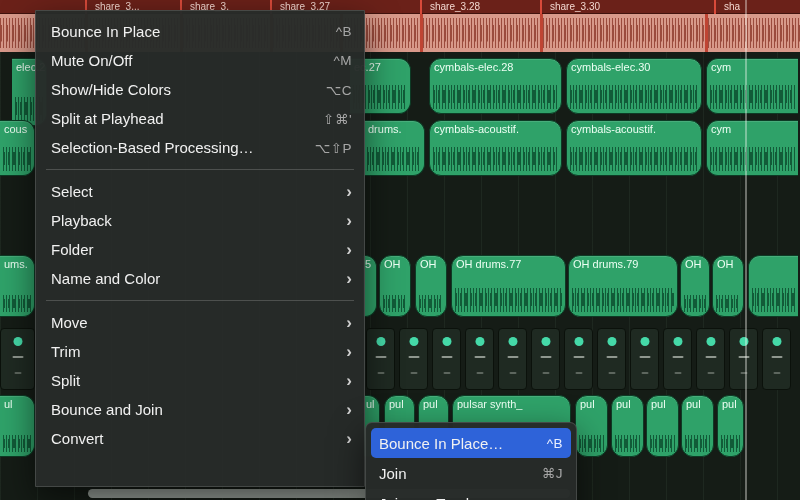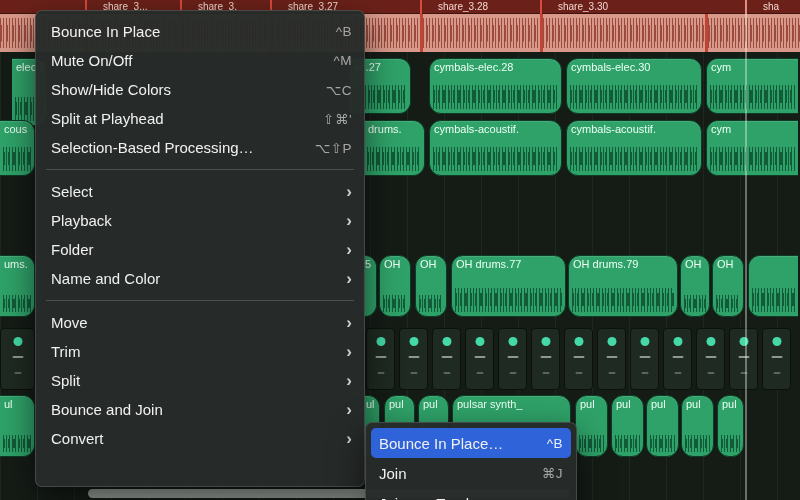--- a/index.html
+++ b/index.html
@@ -6,21 +6,21 @@
   html,body{width:800px;height:500px;overflow:hidden;background:#151c16;
     font-family:"Liberation Sans","DejaVu Sans",sans-serif}
   #canvas{position:relative;width:800px;height:500px;overflow:hidden;
     background-color:#151c16;
     background-image:repeating-linear-gradient(90deg, rgba(120,160,130,.09) 0 1px, transparent 1px 37px)}
 
   
   #ruler{position:absolute;left:0;top:0;width:800px;height:14px;background:#6b2119;
     border-bottom:1px solid #40120d;z-index:2}
   .rtab{position:absolute;top:0;height:14px;border-left:2px solid #d94a3a;color:#f3d8d0;
-    font-size:10px;line-height:13px;padding-left:16px;white-space:nowrap;overflow:hidden}
+    font-size:10px;line-height:13px;padding-left:8px;white-space:nowrap;overflow:hidden}
   #share-row{position:absolute;left:0;top:14px;width:800px;height:38px;background:#d8998a;z-index:1}
   .swave{position:absolute;left:0;right:0;top:4px;bottom:4px;color:#8c382b;opacity:.8;
     background:repeating-linear-gradient(90deg,currentColor 0 1px,transparent 1px 3px) 0 50%/100% 100% no-repeat,
                repeating-linear-gradient(90deg,currentColor 0 2px,transparent 2px 6px) 0 50%/100% 55% no-repeat}
   .vsep{position:absolute;top:0;bottom:0;width:3px;background:#bf4433}
 
   
   .region{position:absolute;background:#2fa269;border:1px solid #0d3b25;border-radius:12px;
     z-index:2;overflow:hidden;box-shadow:inset 0 1px 0 rgba(255,255,255,.12)}
   .cut-l{border-left:none;border-top-left-radius:0;border-bottom-left-radius:0}
@@ -40,21 +40,21 @@
     background:#8f978f;border-radius:1px}
   .step .d1{top:27px}
   .step .d2{top:43px;width:7px;opacity:.55}
 
   
   #barline{position:absolute;left:745px;top:0;width:2px;height:500px;background:rgba(250,250,245,.38);z-index:3}
   #hscroll{position:absolute;left:88px;top:489px;width:482px;height:9px;background:#99a19a;border-radius:5px;z-index:5}
 
   
   #menu{position:absolute;left:35px;top:10px;width:330px;height:477px;
-    background:rgba(39,43,41,.97);border:1px solid rgba(255,255,255,.14);border-radius:7px;
+    background:rgba(39,43,41,.97);border:1px solid rgba(255,255,255,.14);border-radius:1px;
     box-shadow:0 12px 34px rgba(0,0,0,.55);z-index:10;padding:6px 0;color:#f1f1f1}
   .mi{display:flex;align-items:center;height:29px;padding:0 12px 0 15px;font-size:15px;white-space:nowrap}
   .mi .ms{margin-left:auto;color:#a6a6a6;font-size:13.5px;letter-spacing:.5px}
   .chev{margin-left:auto;color:#cfcfcf;font-size:17px;line-height:1}
   .chev::after{content:"›";font-weight:600}
   .msep{height:1px;background:rgba(255,255,255,.18);margin:7px 10px}
 
   
   #submenu{position:absolute;left:365px;top:422px;width:212px;height:108px;
     background:rgba(39,43,41,.98);border:1px solid rgba(255,255,255,.14);border-radius:7px;
@@ -69,21 +69,21 @@
 <body>
 
 <div id="canvas">
 
   <div id="ruler">
     <div class="rtab" style="left:85px;width:95px">share_3...</div>
     <div class="rtab" style="left:180px;width:90px">share_3.</div>
     <div class="rtab" style="left:270px;width:70px">share_3.27</div>
     <div class="rtab" style="left:420px;width:120px">share_3.28</div>
     <div class="rtab" style="left:540px;width:165px">share_3.30</div>
-    <div class="rtab" style="left:745px;width:55px">sha</div>
+    <div class="rtab" style="left:714px;width:55px">sha</div>
   </div>
 
   <div id="share-row">
     <div class="swave"></div>
     <div class="vsep" style="left:85px"></div>
     <div class="vsep" style="left:180px"></div>
     <div class="vsep" style="left:270px"></div>
     <div class="vsep" style="left:340px"></div>
     <div class="vsep" style="left:420px"></div>
     <div class="vsep" style="left:540px"></div>

